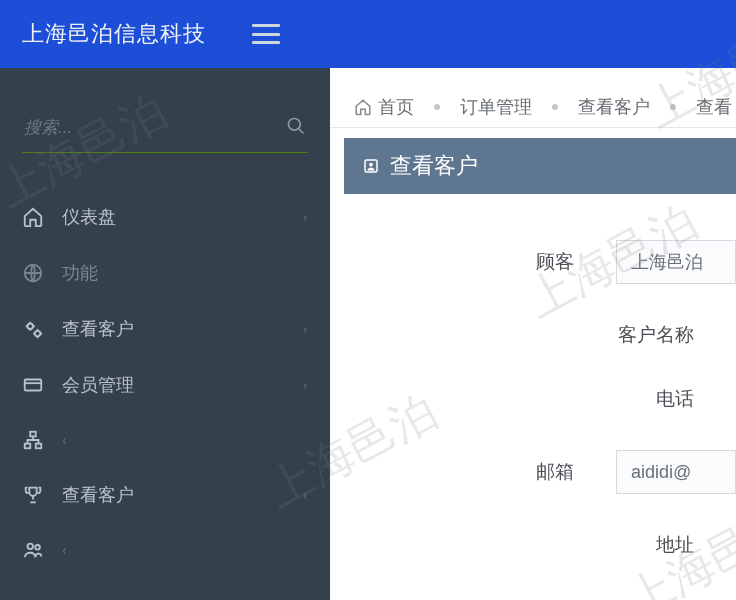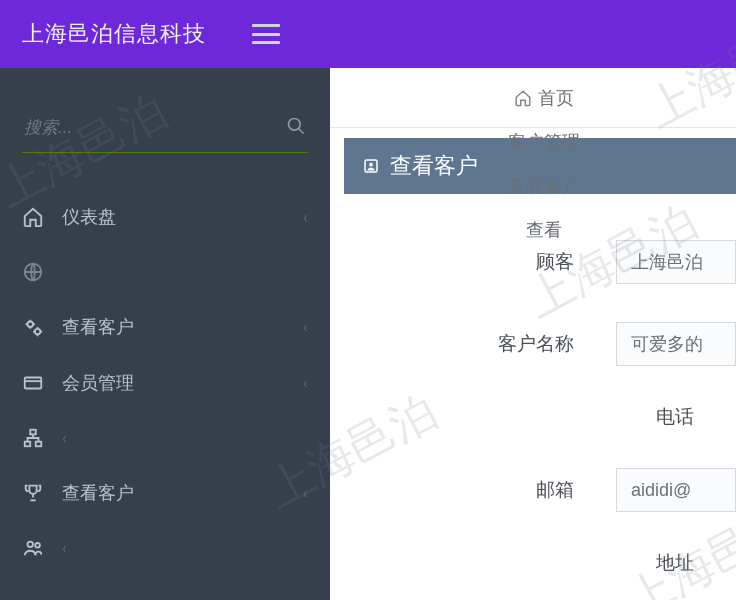--- a/index.html
+++ b/index.html
@@ -2,21 +2,21 @@
 <html><head>
 <meta charset="utf-8">
 <style>
   * { margin: 0; padding: 0; box-sizing: border-box; }
   html, body { width: 736px; height: 600px; overflow: hidden; font-family: "Microsoft YaHei", Arial, sans-serif; }
   body { background: #fff; position: relative; }
 
   
   .topbar {
     height: 68px;
-    background: #6d28d9;
+    background: #1d4ed8;
     display: flex;
     align-items: center;
     padding: 16px 22px;
     color: #f0f2f5;
   }
   .brand { font-size: 22px; font-weight: 400; letter-spacing: 1px; }
   .hamburger {
     margin-left: 46px;
     width: 28px; height: 20px;
     display: flex; flex-direction: column; justify-content: space-between;
@@ -79,21 +79,20 @@
     padding-top: 18px;
   }
   .crumbs {
     display: flex; align-items: center;
     padding: 0 2px 0 24px;
     font-size: 18px;
     color: #6a6f75;
     height: 42px;
     border-bottom: 1px solid #e5e7ea;
     gap: 10px;
-    flex-direction: column;
   }
   .crumbs .citem { display:flex; align-items:center; gap:6px; white-space:nowrap; }
   .crumbs .dot { width:6px; height:6px; background:#c2c7cd; border-radius:50%; margin: 0 10px; }
   .crumbs .home-ico { width:18px; height:18px; color:#888; }
 
   .panelhead {
     background: #5f7690;
     color: #fff;
     display:flex; align-items:center;
     padding: 0 18px;
@@ -176,20 +175,21 @@
         <span class="chev">‹</span>
       </div>
 
       <div class="navitem dim">
         <span class="ico">
           <svg viewBox="0 0 24 24" fill="none" stroke="currentColor" stroke-width="2">
               <circle cx="12" cy="12" r="9"></circle>
               <path d="M3 12h18M12 3c2.5 3 2.5 15 0 18M12 3c-2.5 3-2.5 15 0 18"></path>
             </svg>
         </span>
+        <span class="lbl">功能</span>
       </div>
 
       <div class="navitem">
         <span class="ico">
           <svg viewBox="0 0 24 24" fill="none" stroke="currentColor" stroke-width="2">
               <circle cx="9" cy="9" r="3"></circle>
               <circle cx="17" cy="17" r="3"></circle>
               <path d="M9 4v2M9 12v2M4 9h2M12 9h2M17 12v2M17 20v2M12 17h2M20 17h2"></path>
             </svg>
         </span>
@@ -250,21 +250,21 @@
       <span class="citem">
         <span class="home-ico">
           <svg viewBox="0 0 24 24" fill="none" stroke="currentColor" stroke-width="2">
               <path d="M3 11l9-8 9 8v10a1 1 0 0 1-1 1h-5v-7h-6v7H4a1 1 0 0 1-1-1z"></path>
             </svg>
         </span>
         <span>首页</span>
       </span>
       <span class="dot"></span>
       <span class="citem">
-        <span>客户管理</span>
+        <span>订单管理</span>
       </span>
       <span class="dot"></span>
       <span class="citem">
         <span>查看客户</span>
       </span>
       <span class="dot"></span>
       <span class="citem">
         <span>查看</span>
       </span>
     </div>
@@ -280,21 +280,20 @@
       <span>查看客户</span>
     </div>
 
     <div class="form">
       <div class="row">
         <div class="flabel">顾客</div>
         <div class="fval">上海邑泊</div>
       </div>
       <div class="row">
         <div class="flabel">客户名称</div>
-        <div class="fval">可爱多的</div>
       </div>
       <div class="row">
         <div class="flabel">电话</div>
       </div>
       <div class="row">
         <div class="flabel">邮箱</div>
         <div class="fval">aididi@</div>
       </div>
       <div class="row">
         <div class="flabel">地址</div>

